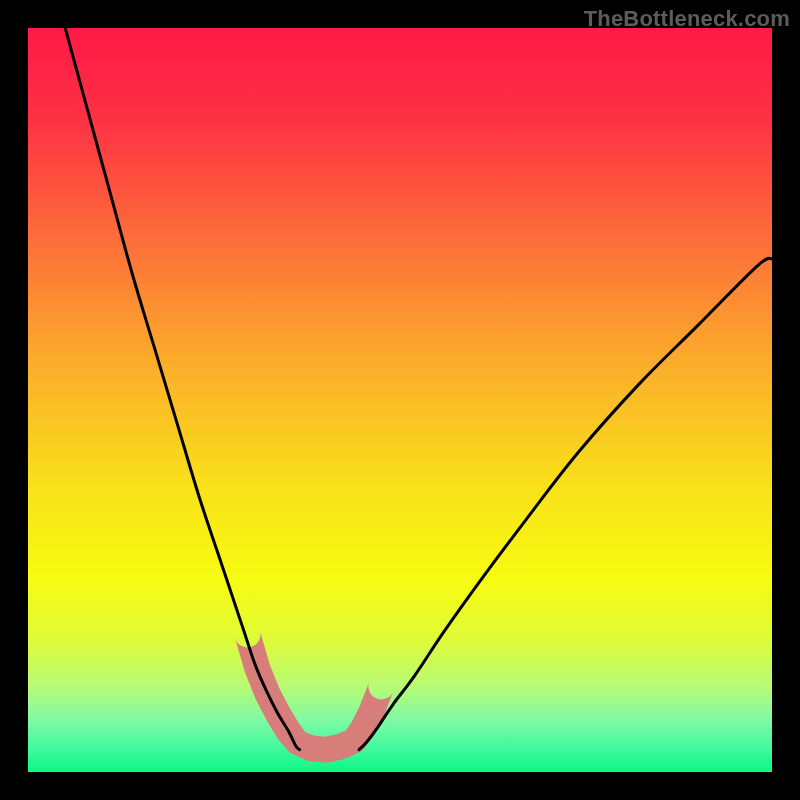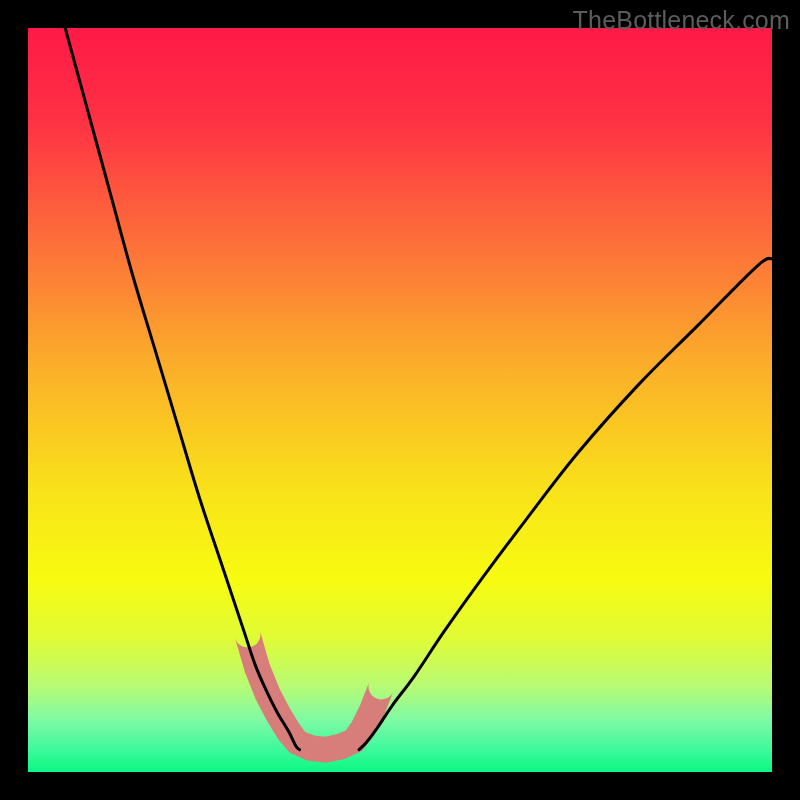--- a/index.html
+++ b/index.html
@@ -25,22 +25,22 @@
     left: 0;
     top: 0;
     width: 744px;
     height: 744px;
   }
   .watermark {
     position: absolute;
     top: 6px;
     right: 10px;
     color: #5c5c5c;
-    font-size: 25px;
-    font-weight: 400;
+    font-size: 22px;
+    font-weight: 700;
     font-family: Arial, sans-serif;
     letter-spacing: 0.2px;
     z-index: 10;
   }
 </style>
 </head>
 <body>
 
 <div class="watermark">TheBottleneck.com</div>
 

